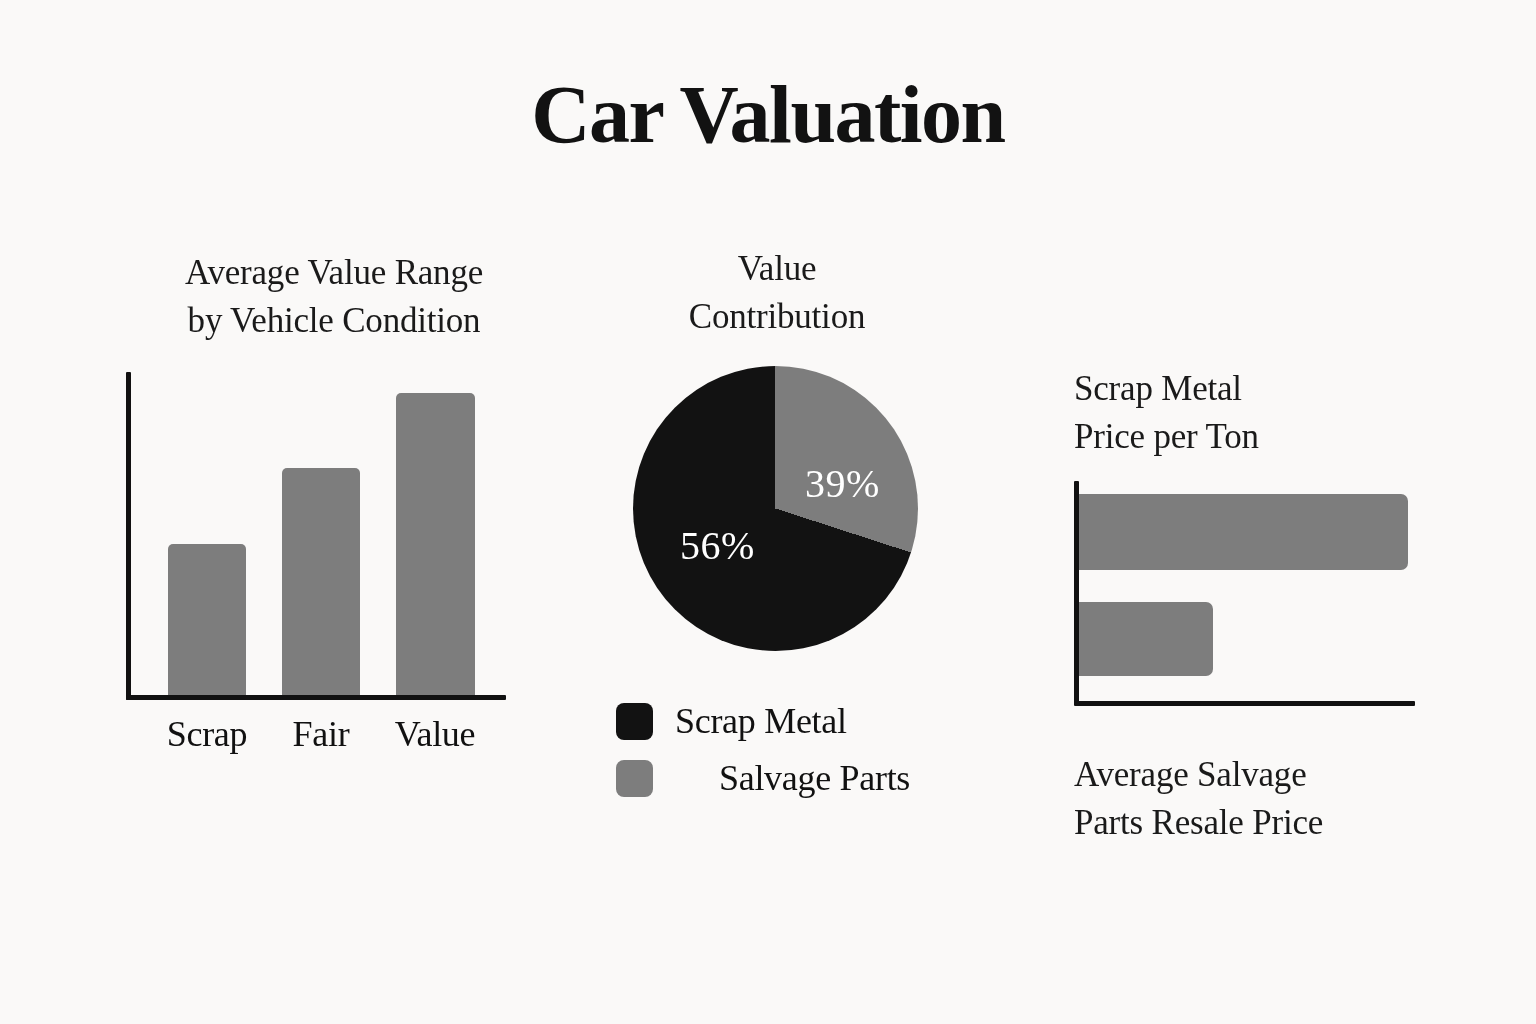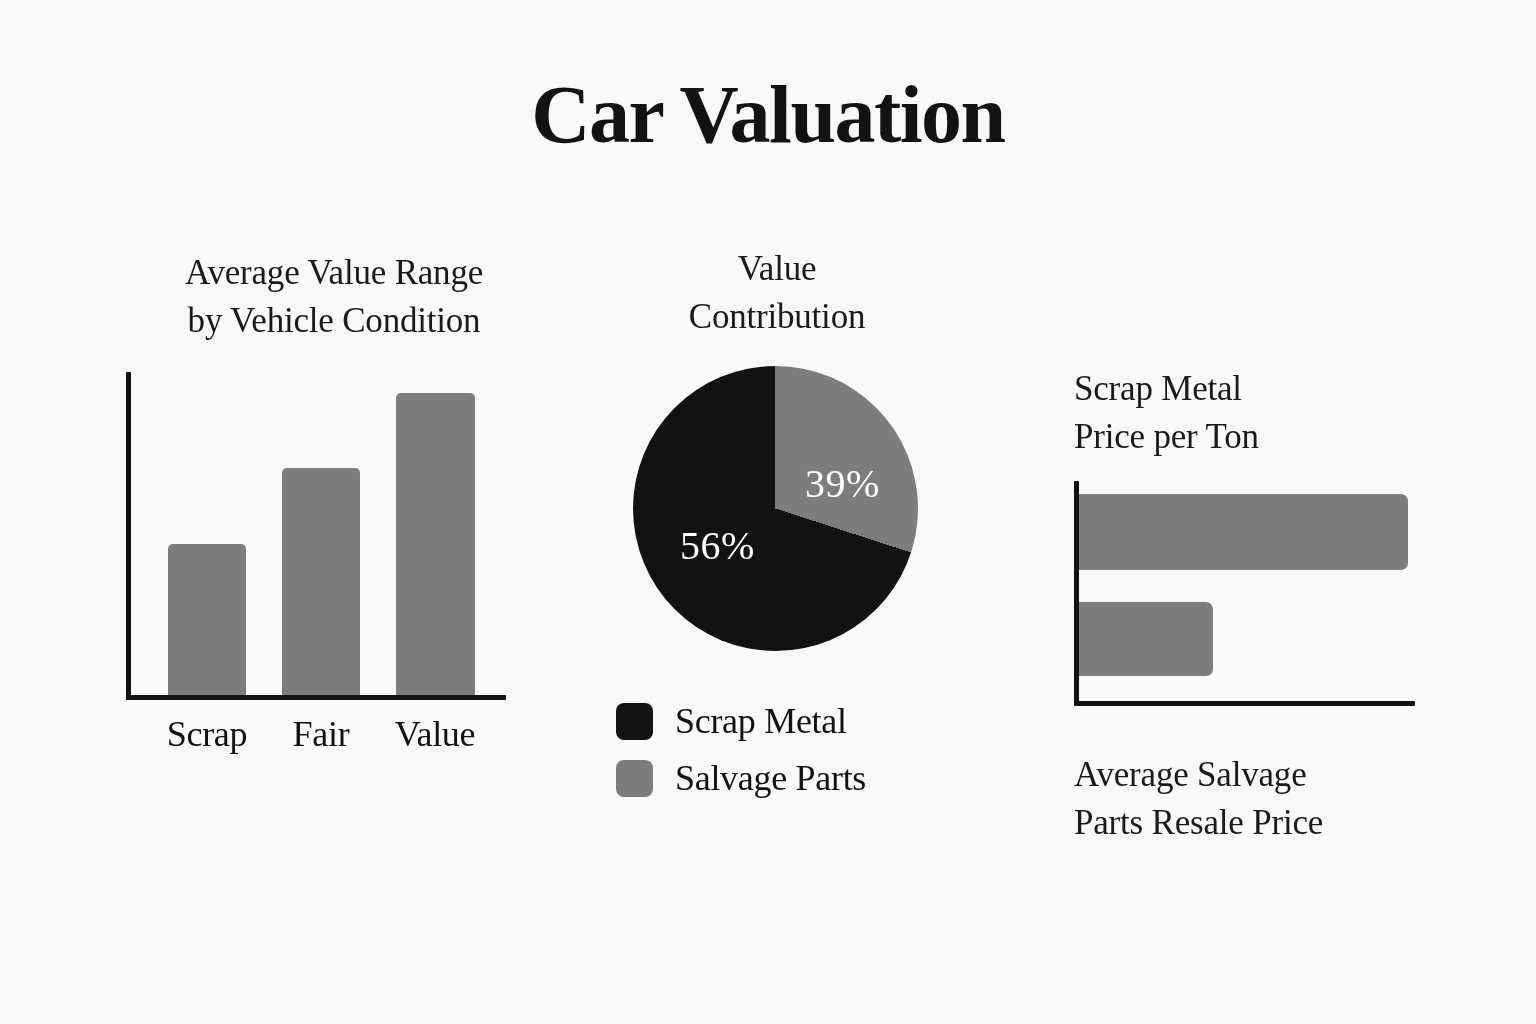--- a/index.html
+++ b/index.html
@@ -66,21 +66,21 @@
 
   .legend-row { position: absolute; display: flex; align-items: center; }
   .legend-swatch {
     width: 37px; height: 37px; border-radius: 8px; flex: 0 0 auto;
   }
   .legend-label {
     margin-left: 22px; font-size: 36px; color: #111; letter-spacing: -0.3px;
     white-space: nowrap;
   }
   #legend-0 { left: 604px; top: 700px; }
-  #legend-1 { left: 604px; top: 757px; }
+  #legend-1 { left: 604px; top: 757px; gap: 44px; }
 
   
   #hbar-panel { position: absolute; left: 0; top: 0; width: 1536px; height: 1024px; }
   #hbar-title { left: 1074px; top: 365px; width: 400px; text-align: left; }
   #hbar-caption { left: 1074px; top: 751px; width: 400px; text-align: left; }
 
   .hbar {
     position: absolute; background: #7d7d7d;
     border-radius: 0 7px 7px 0;
   }

